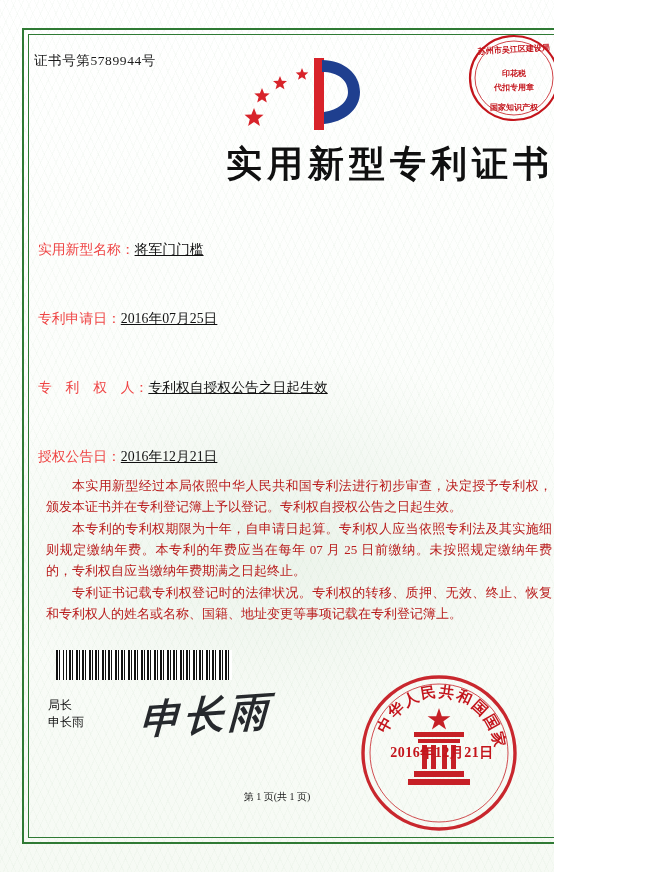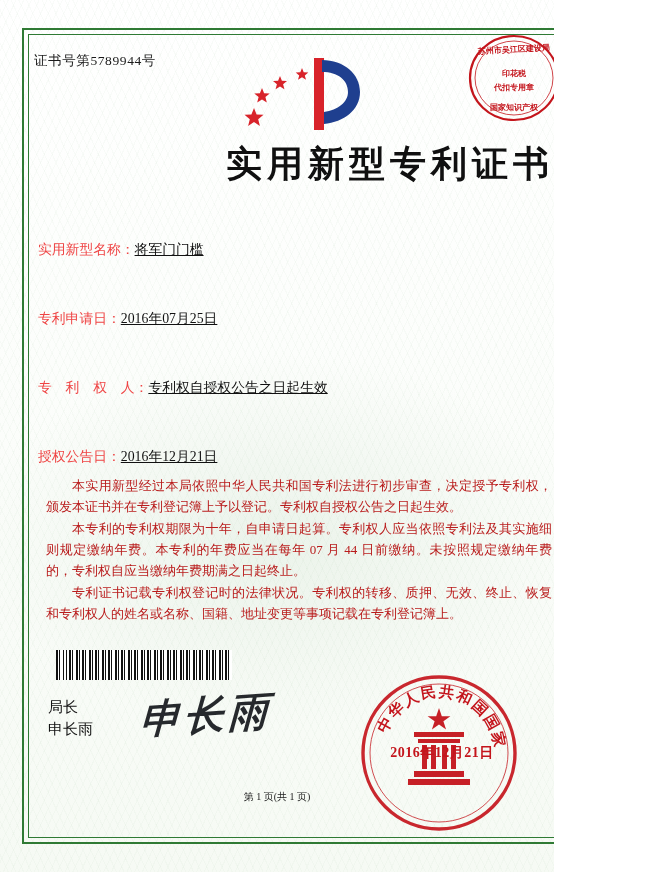--- a/index.html
+++ b/index.html
@@ -114,21 +114,21 @@
     background:
       repeating-linear-gradient(90deg,
         #111 0px, #111 1.5px, #fff 1.5px, #fff 3px,
         #111 3px, #111 4px, #fff 4px, #fff 6.5px,
         #111 6.5px, #111 8.5px, #fff 8.5px, #fff 10px,
         #111 10px, #111 10.8px, #fff 10.8px, #fff 13px);
   }
   .sign-block {
     position: absolute;
     left: 48px; top: 697px;
-    font-size: 15px;
+    font-size: 12px;
     line-height: 1.45;
     color: #111;
   }
   .handwriting {
     position: absolute;
     left: 140px; top: 688px;
     font-size: 40px;
     color: #15181c;
     font-family: "DejaVu Serif", "Liberation Serif", serif;
     font-style: italic;
@@ -213,21 +213,21 @@
     <div class="field">
       <span class="lbl">专　利　权　人：</span><span class="val">专利权自授权公告之日起生效</span>
     </div>
     <div class="field">
       <span class="lbl">授权公告日：</span><span class="val">2016年12月21日</span>
     </div>
   </div>
 
   <div class="body-text">
     <p>本实用新型经过本局依照中华人民共和国专利法进行初步审查，决定授予专利权，颁发本证书并在专利登记簿上予以登记。专利权自授权公告之日起生效。</p>
-    <p>本专利的专利权期限为十年，自申请日起算。专利权人应当依照专利法及其实施细则规定缴纳年费。本专利的年费应当在每年 07 月 44 日前缴纳。未按照规定缴纳年费的，专利权自应当缴纳年费期满之日起终止。</p>
+    <p>本专利的专利权期限为十年，自申请日起算。专利权人应当依照专利法及其实施细则规定缴纳年费。本专利的年费应当在每年 07 月 25 日前缴纳。未按照规定缴纳年费的，专利权自应当缴纳年费期满之日起终止。</p>
     <p>专利证书记载专利权登记时的法律状况。专利权的转移、质押、无效、终止、恢复和专利权人的姓名或名称、国籍、地址变更等事项记载在专利登记簿上。</p>
   </div>
 
   <div class="barcode"></div>
 
   <div class="sign-block">
     <div>局长</div>
     <div>申长雨</div>
   </div>
 

